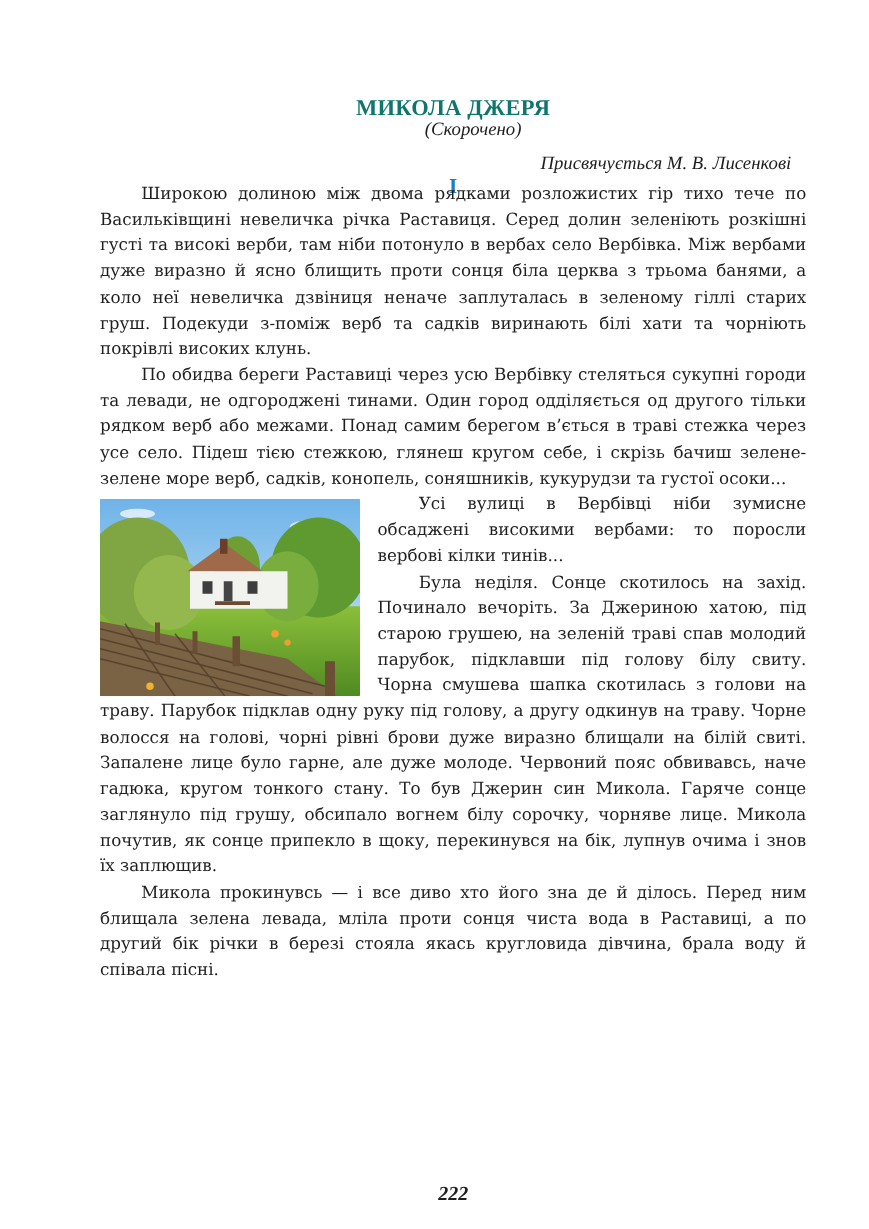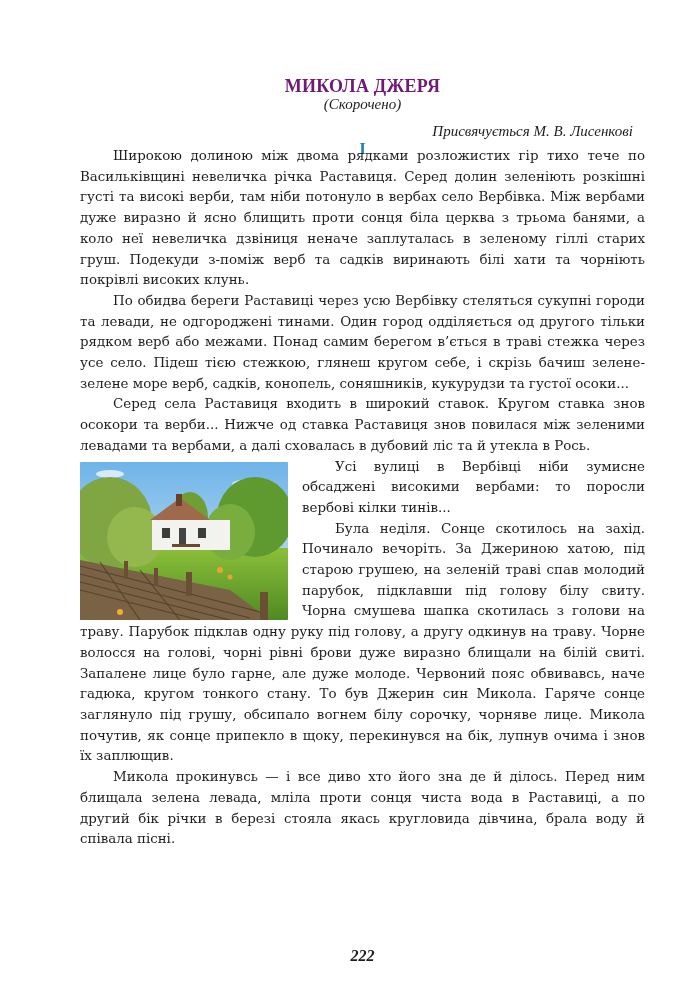--- a/index.html
+++ b/index.html
@@ -1,22 +1,22 @@
 <!DOCTYPE html>
 <html><head>
 <meta charset="utf-8">
 <style>
   html, body { margin:0; padding:0; background:#ffffff; }
   body { width:695px; height:983px; position:relative; overflow:hidden;
          font-family:"DejaVu Serif","Liberation Serif",serif; color:#1e1e1e; }
   .page { position:absolute; left:80px; top:0; width:565px; }
   .title { position:absolute; left:0; width:565px; top:76px; text-align:center;
            font-family:"Liberation Serif",serif; font-weight:bold; font-size:18px;
-           color:#701a75; letter-spacing:0.2px; }
-  .subtitle { position:absolute; left:0; width:565px; top:96px; text-align:center;
+           color:#0f766e; letter-spacing:0.2px; }
+  .subtitle { position:absolute; left:16px; width:565px; top:96px; text-align:center;
               font-family:"Liberation Serif",serif; font-style:italic; font-size:15px; }
   .dedication { position:absolute; right:12px; top:123px;
                 font-family:"Liberation Serif",serif; font-style:italic; font-size:15px; }
   .chapter { position:absolute; left:0; width:565px; top:139px; text-align:center;
              font-family:"Liberation Serif",serif; font-weight:bold; font-size:17px; color:#1a7fc4; }
   .body-text { position:absolute; left:0; top:146px; width:565px;
                font-family:"DejaVu Serif",serif; font-size:13.4px; line-height:20.7px;
                text-align:justify; }
   .body-text p { margin:0; text-indent:33px; text-align:justify; }
   .photo { float:left; width:208px; height:158px; margin:5px 14px 2px 0; position:relative;
@@ -29,21 +29,20 @@
 
 <div class="page">
   <div class="title">МИКОЛА ДЖЕРЯ</div>
   <div class="subtitle">(Скорочено)</div>
   <div class="dedication">Присвячується М. В. Лисенкові</div>
   <div class="chapter">I</div>
 
   <div class="body-text">
     <p>Широкою долиною між двома рядками розложистих гір тихо тече по Васильківщині невеличка річка Раставиця. Серед долин зеленіють розкішні густі та високі верби, там ніби потонуло в вербах село Вербівка. Між вербами дуже виразно й ясно блищить проти сонця біла церква з трьома банями, а коло неї невеличка дзвіниця неначе заплуталась в зеленому гіллі старих груш. Подекуди з-поміж верб та садків виринають білі хати та чорніють покрівлі високих клунь.</p>
     <p>По обидва береги Раставиці через усю Вербівку стеляться сукупні городи та левади, не одгороджені тинами. Один город одділяється од другого тільки рядком верб або межами. Понад самим берегом в’ється в траві стежка через усе село. Підеш тією стежкою, глянеш кругом себе, і скрізь бачиш зелене-зелене море верб, садків, конопель, соняшників, кукурудзи та густої осоки...</p>
-    <p>Серед села Раставиця входить в широкий ставок. Кругом ставка знов осокори та верби... Нижче од ставка Раставиця знов повилася між зеленими левадами та вербами, а далі сховалась в дубовий ліс та й утекла в Рось.</p>
 
     <div class="photo" title="Біла хата з солом’яною покрівлею за плетеним тином серед зелених дерев">
       <svg width="208" height="158" viewBox="0 0 208 158">
         <defs>
           <linearGradient id="sky" x1="0" y1="0" x2="0" y2="1">
             <stop offset="0" stop-color="#6fb3e8"></stop>
             <stop offset="1" stop-color="#d6ecf8"></stop>
           </linearGradient>
           <linearGradient id="grass" x1="0" y1="0" x2="0" y2="1">
             <stop offset="0" stop-color="#8bbf3a"></stop>

